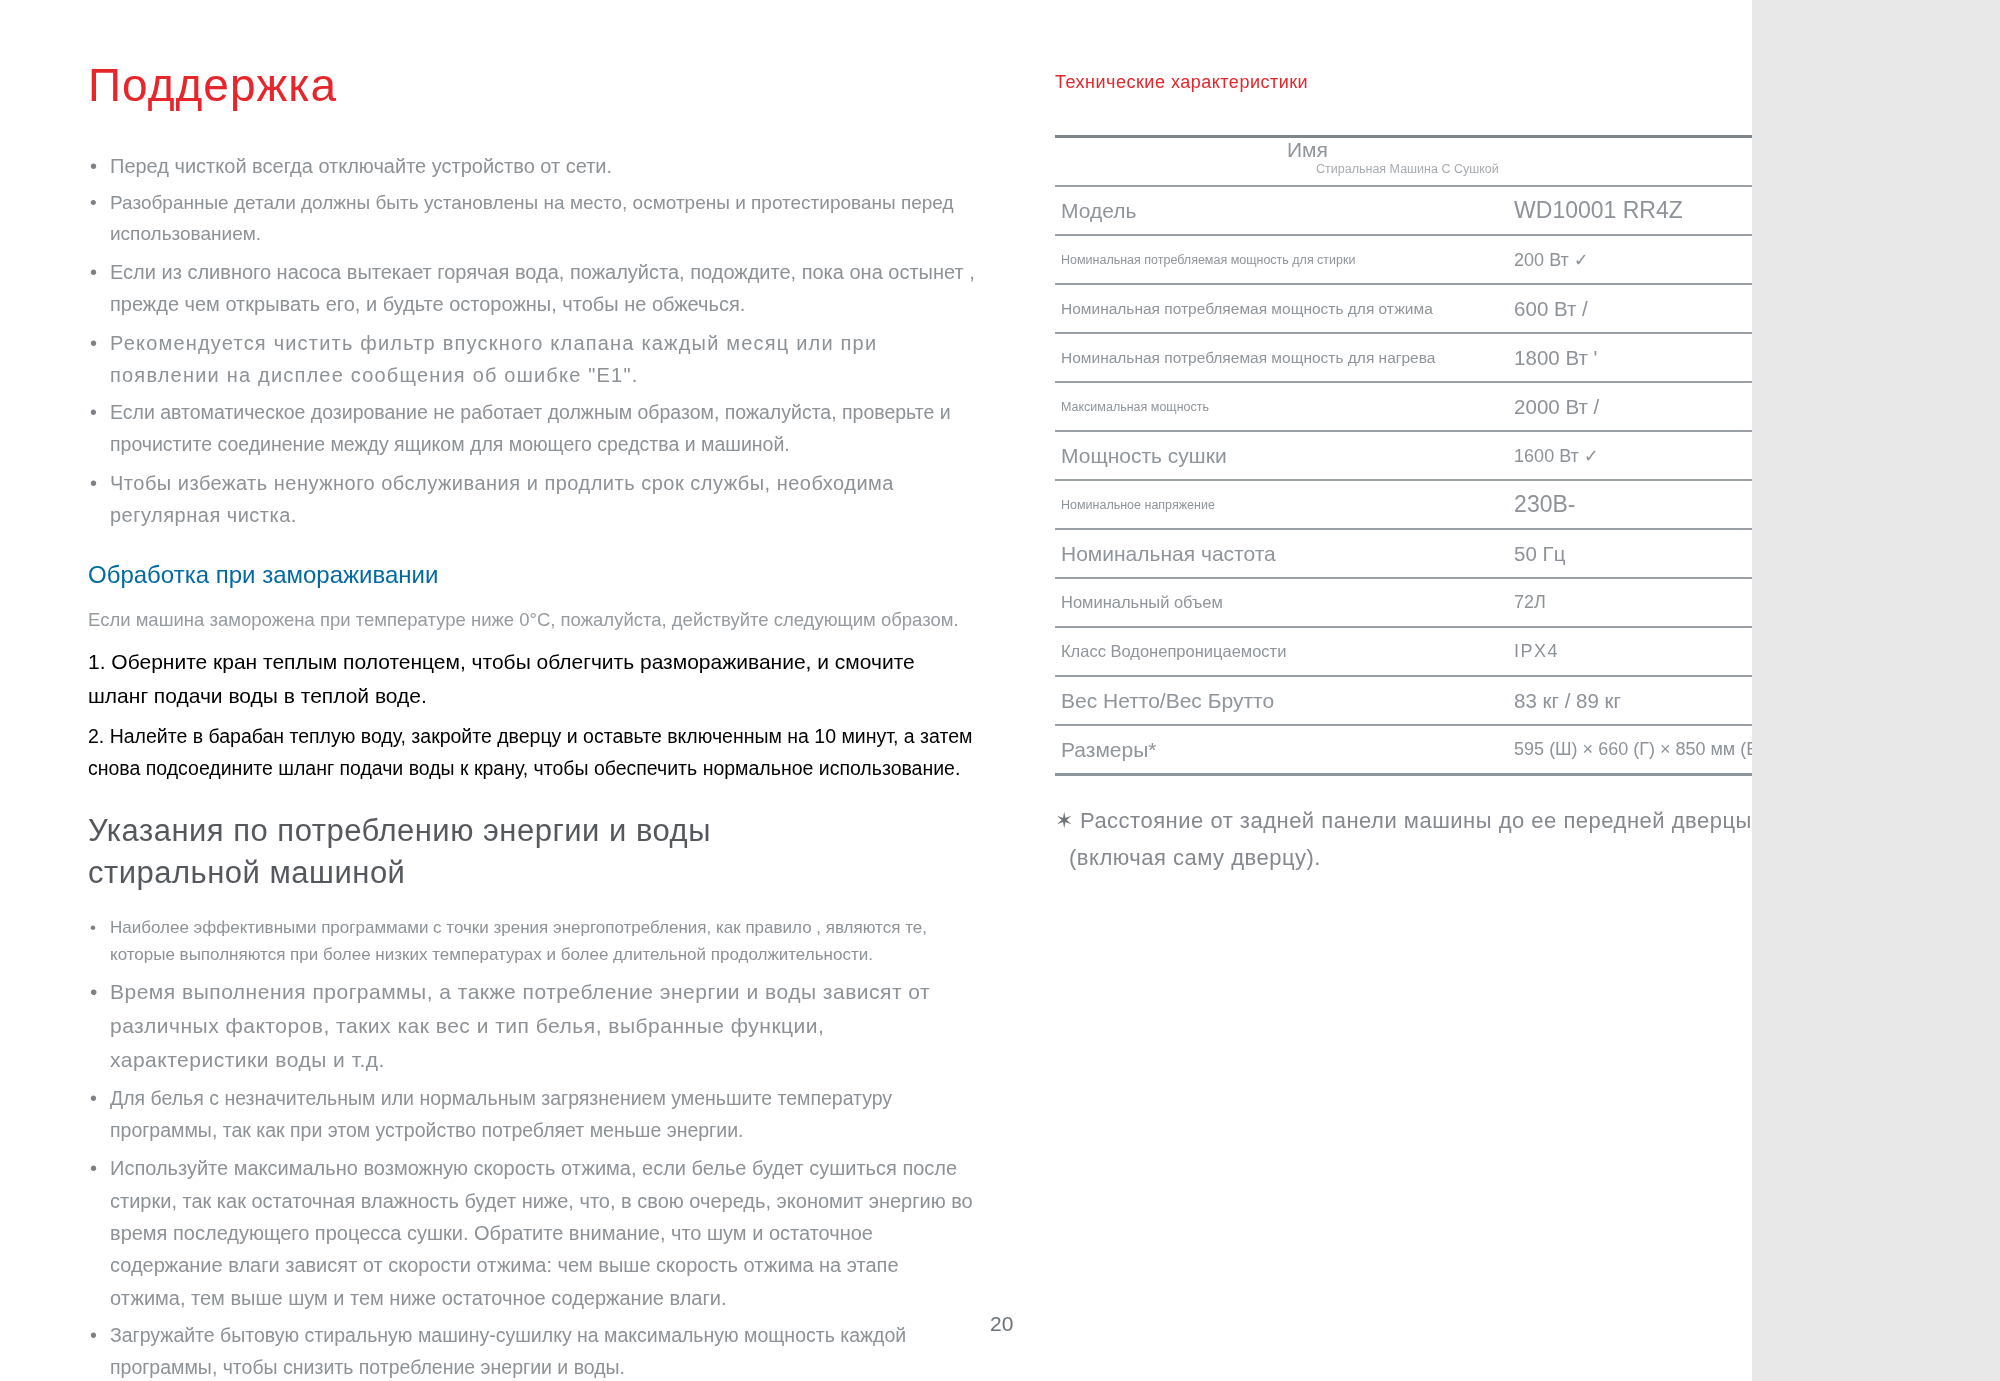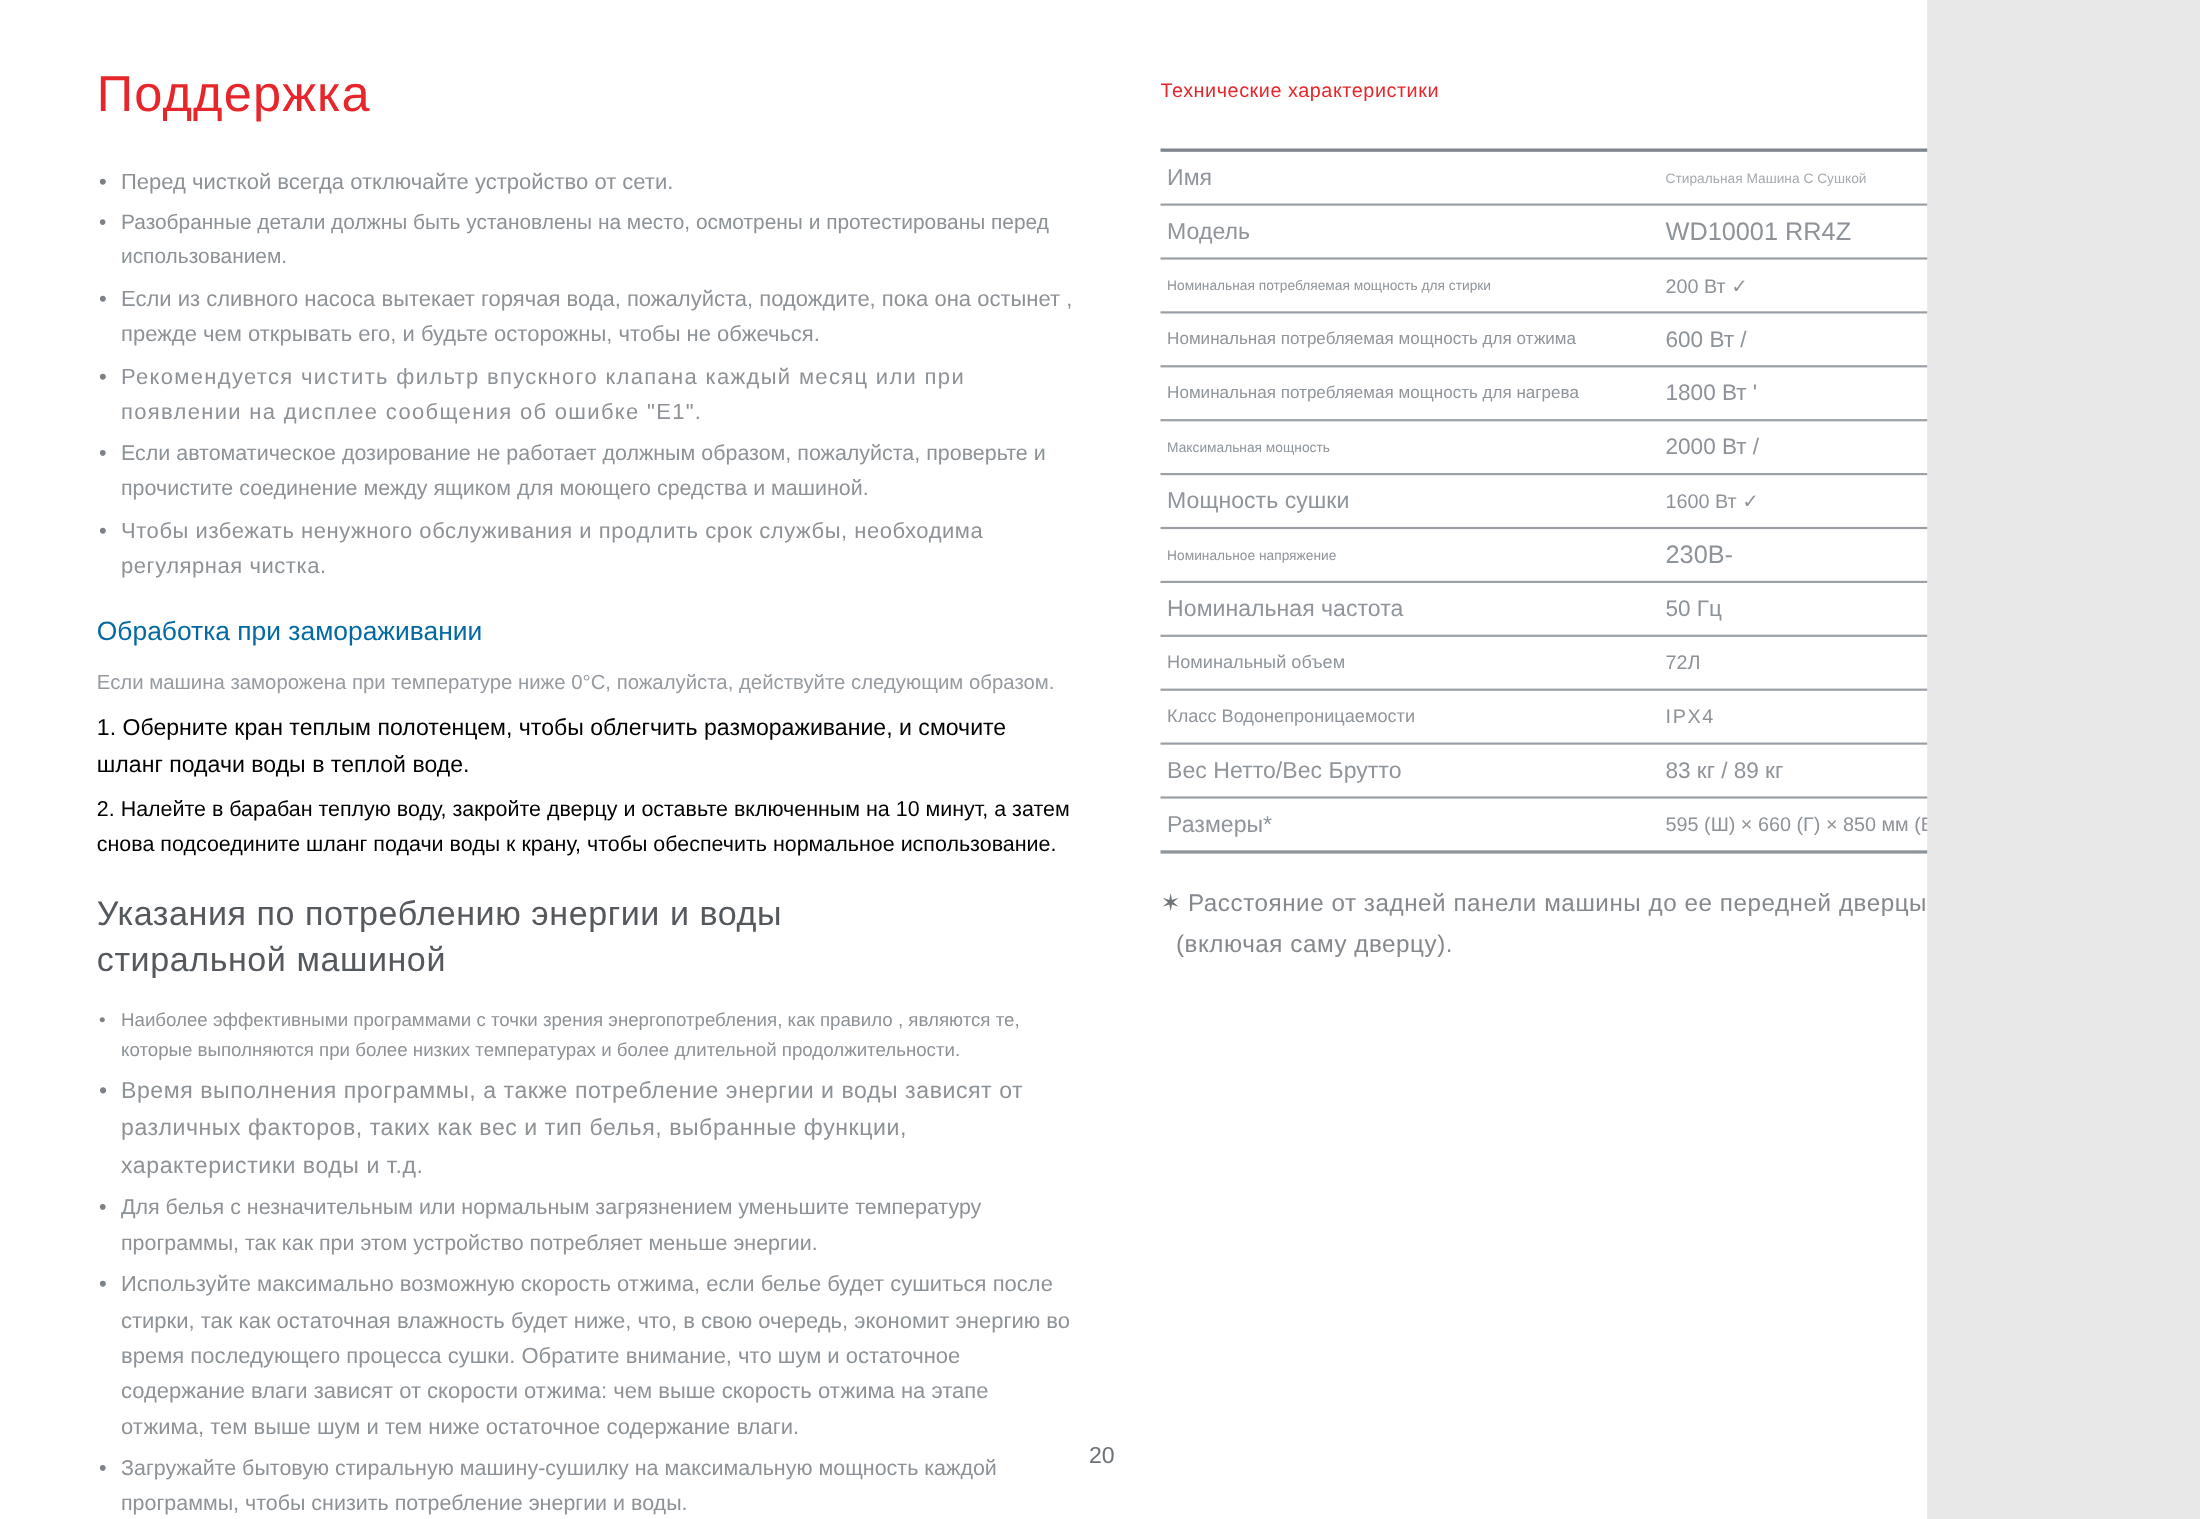--- a/index.html
+++ b/index.html
@@ -49,21 +49,21 @@
   .col-right{position:absolute;left:1055px;top:72px;width:848px;}
   .h2-red{
     color:#e6262b;font-size:18px;font-weight:400;letter-spacing:0.5px;
     margin:0 0 42px 0;
   }
   .spec-table{border-bottom:3px solid #8f969b;border-top:3px solid #7e868c;}
   .spec-row{
     display:flex;align-items:center;min-height:47px;
     border-top:2px solid #9aa0a5;
   }
-  .spec-row:first-child{border-top:none;}
+  .spec-row:first-child{border-top:none;flex-direction:column;}
   .spec-label{width:46%;color:#8f959a;padding-left:6px;}
   .spec-value{width:54%;color:#8d9398;padding-left:66px;box-sizing:border-box;}
   .lab-xs{font-size:12.5px;}
   .lab-s{font-size:15.5px;}
   .lab-m{font-size:16.5px;}
   .lab-l{font-size:21px;}
   .val-xs{font-size:12.5px;color:#a6abaf;}
   .val-m{font-size:18px;}
   .val-l{font-size:20.5px;}
   .val-xl{font-size:23px;}

